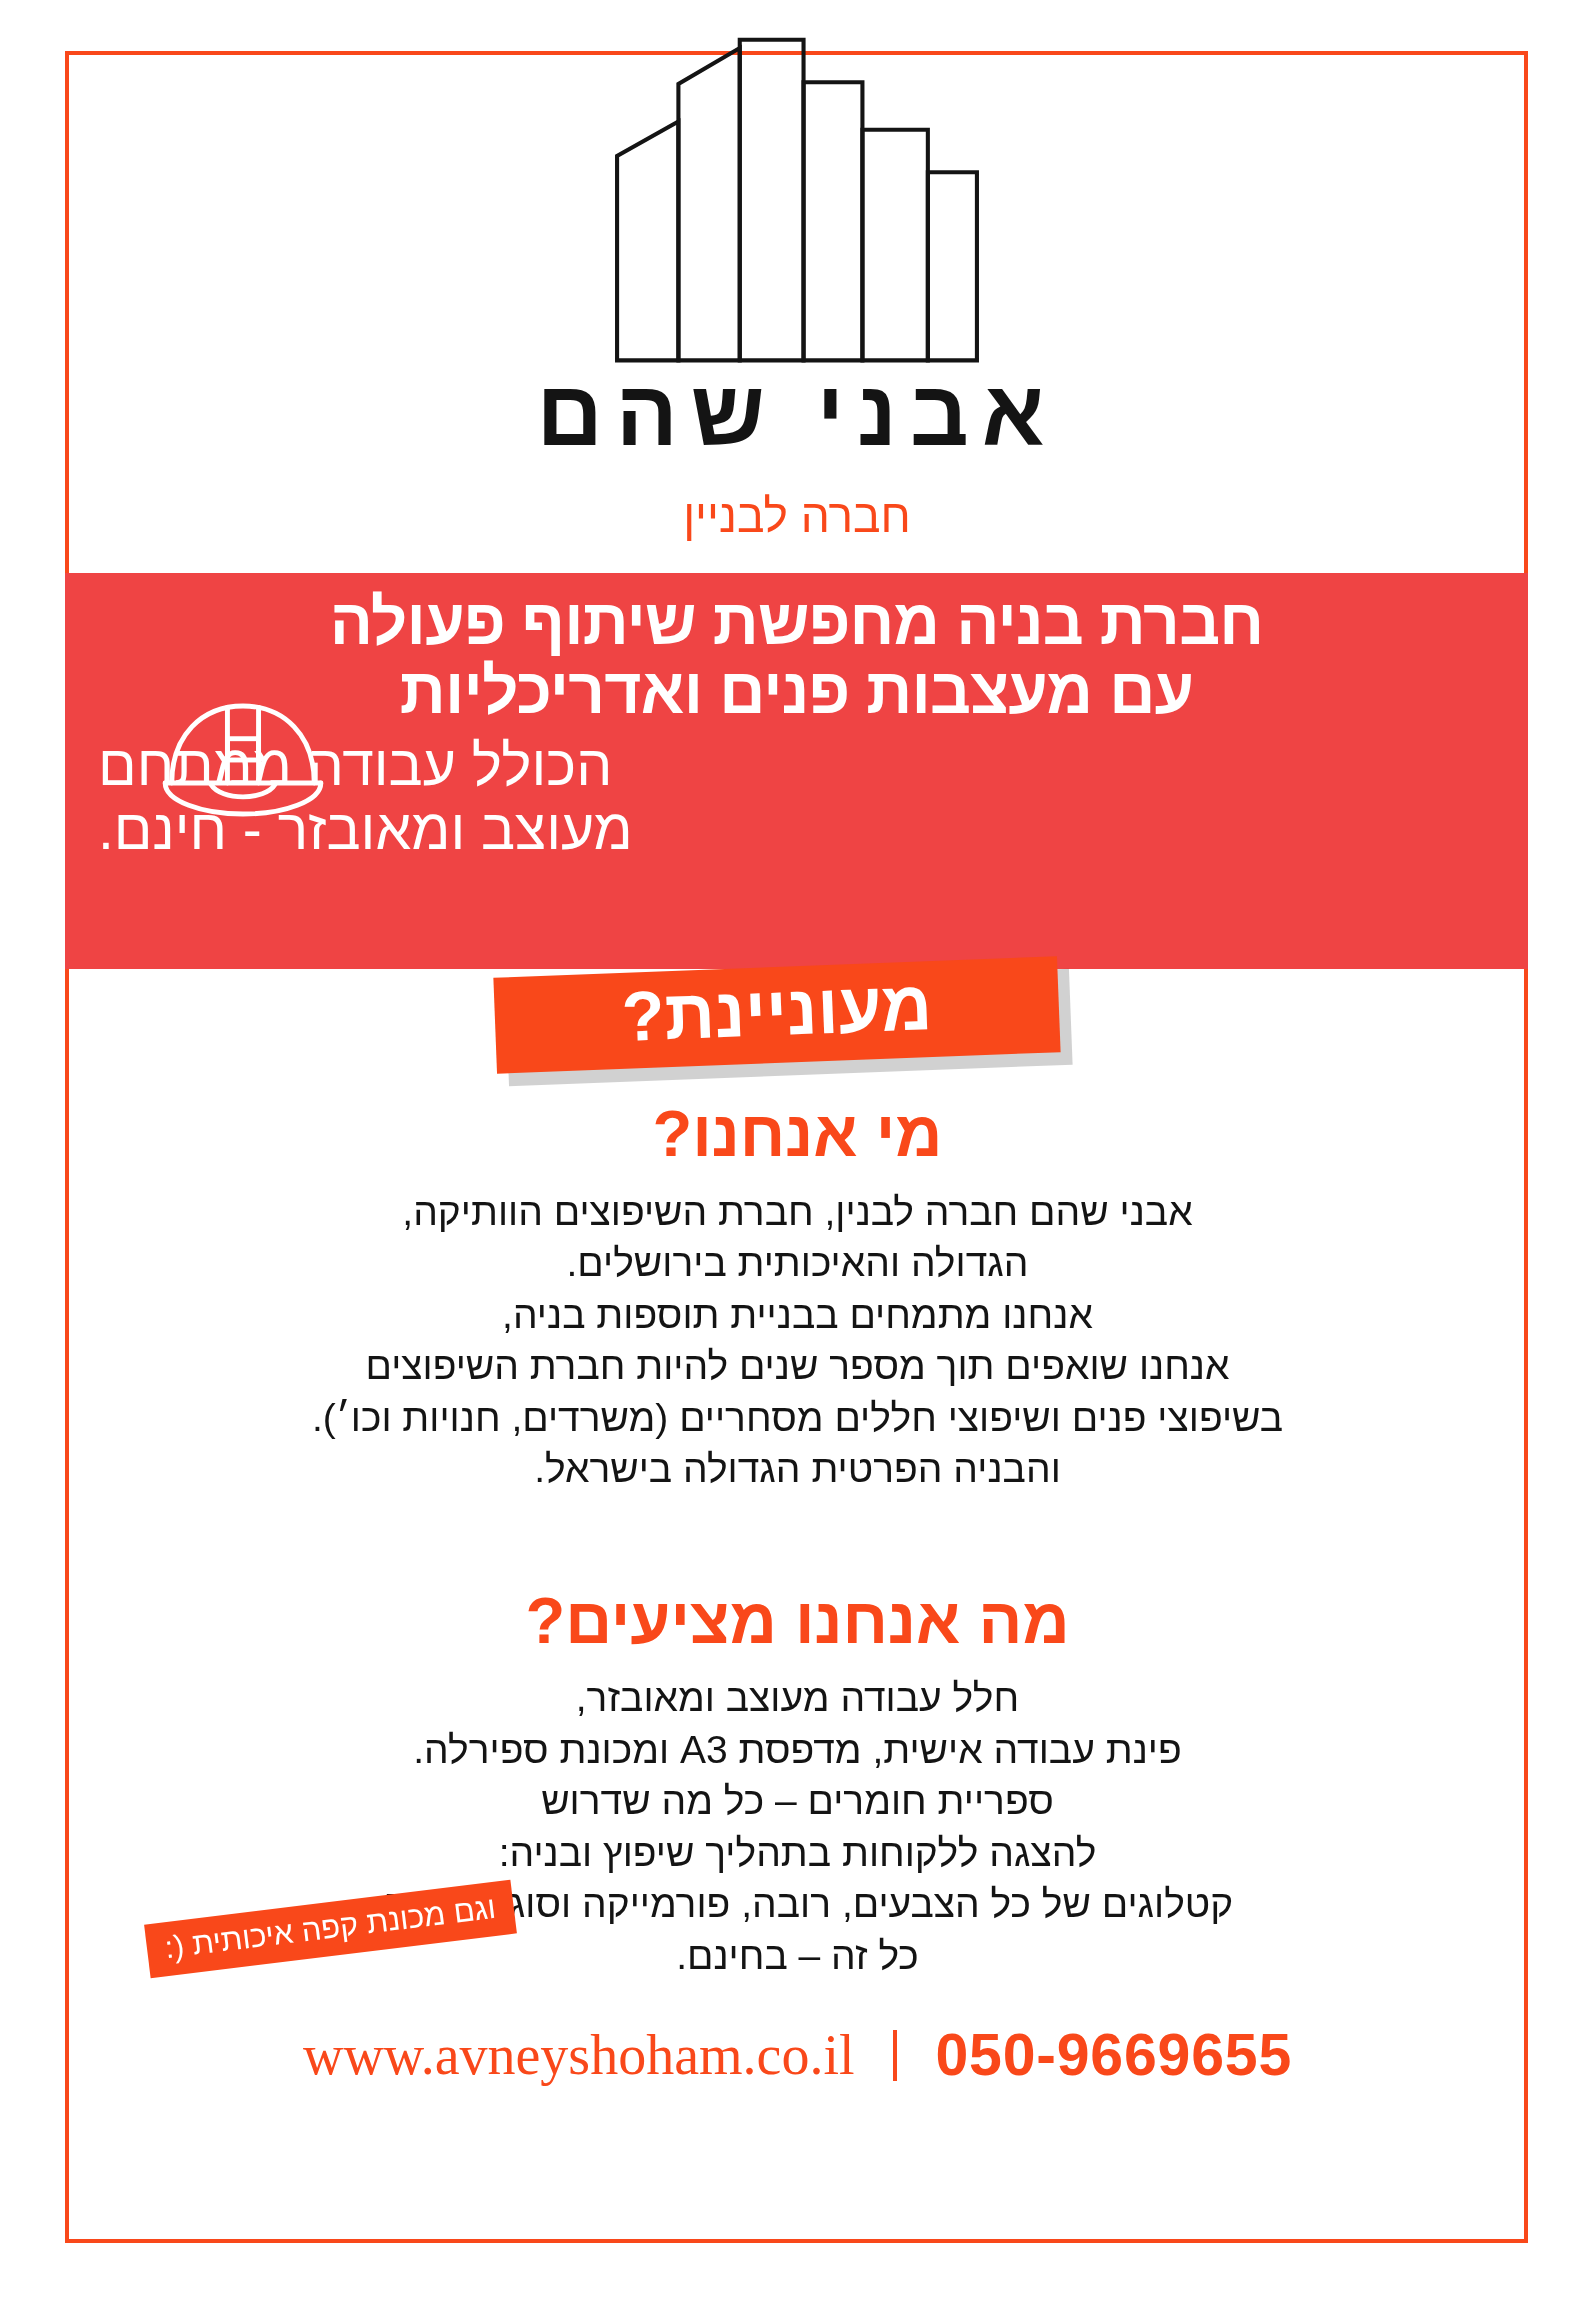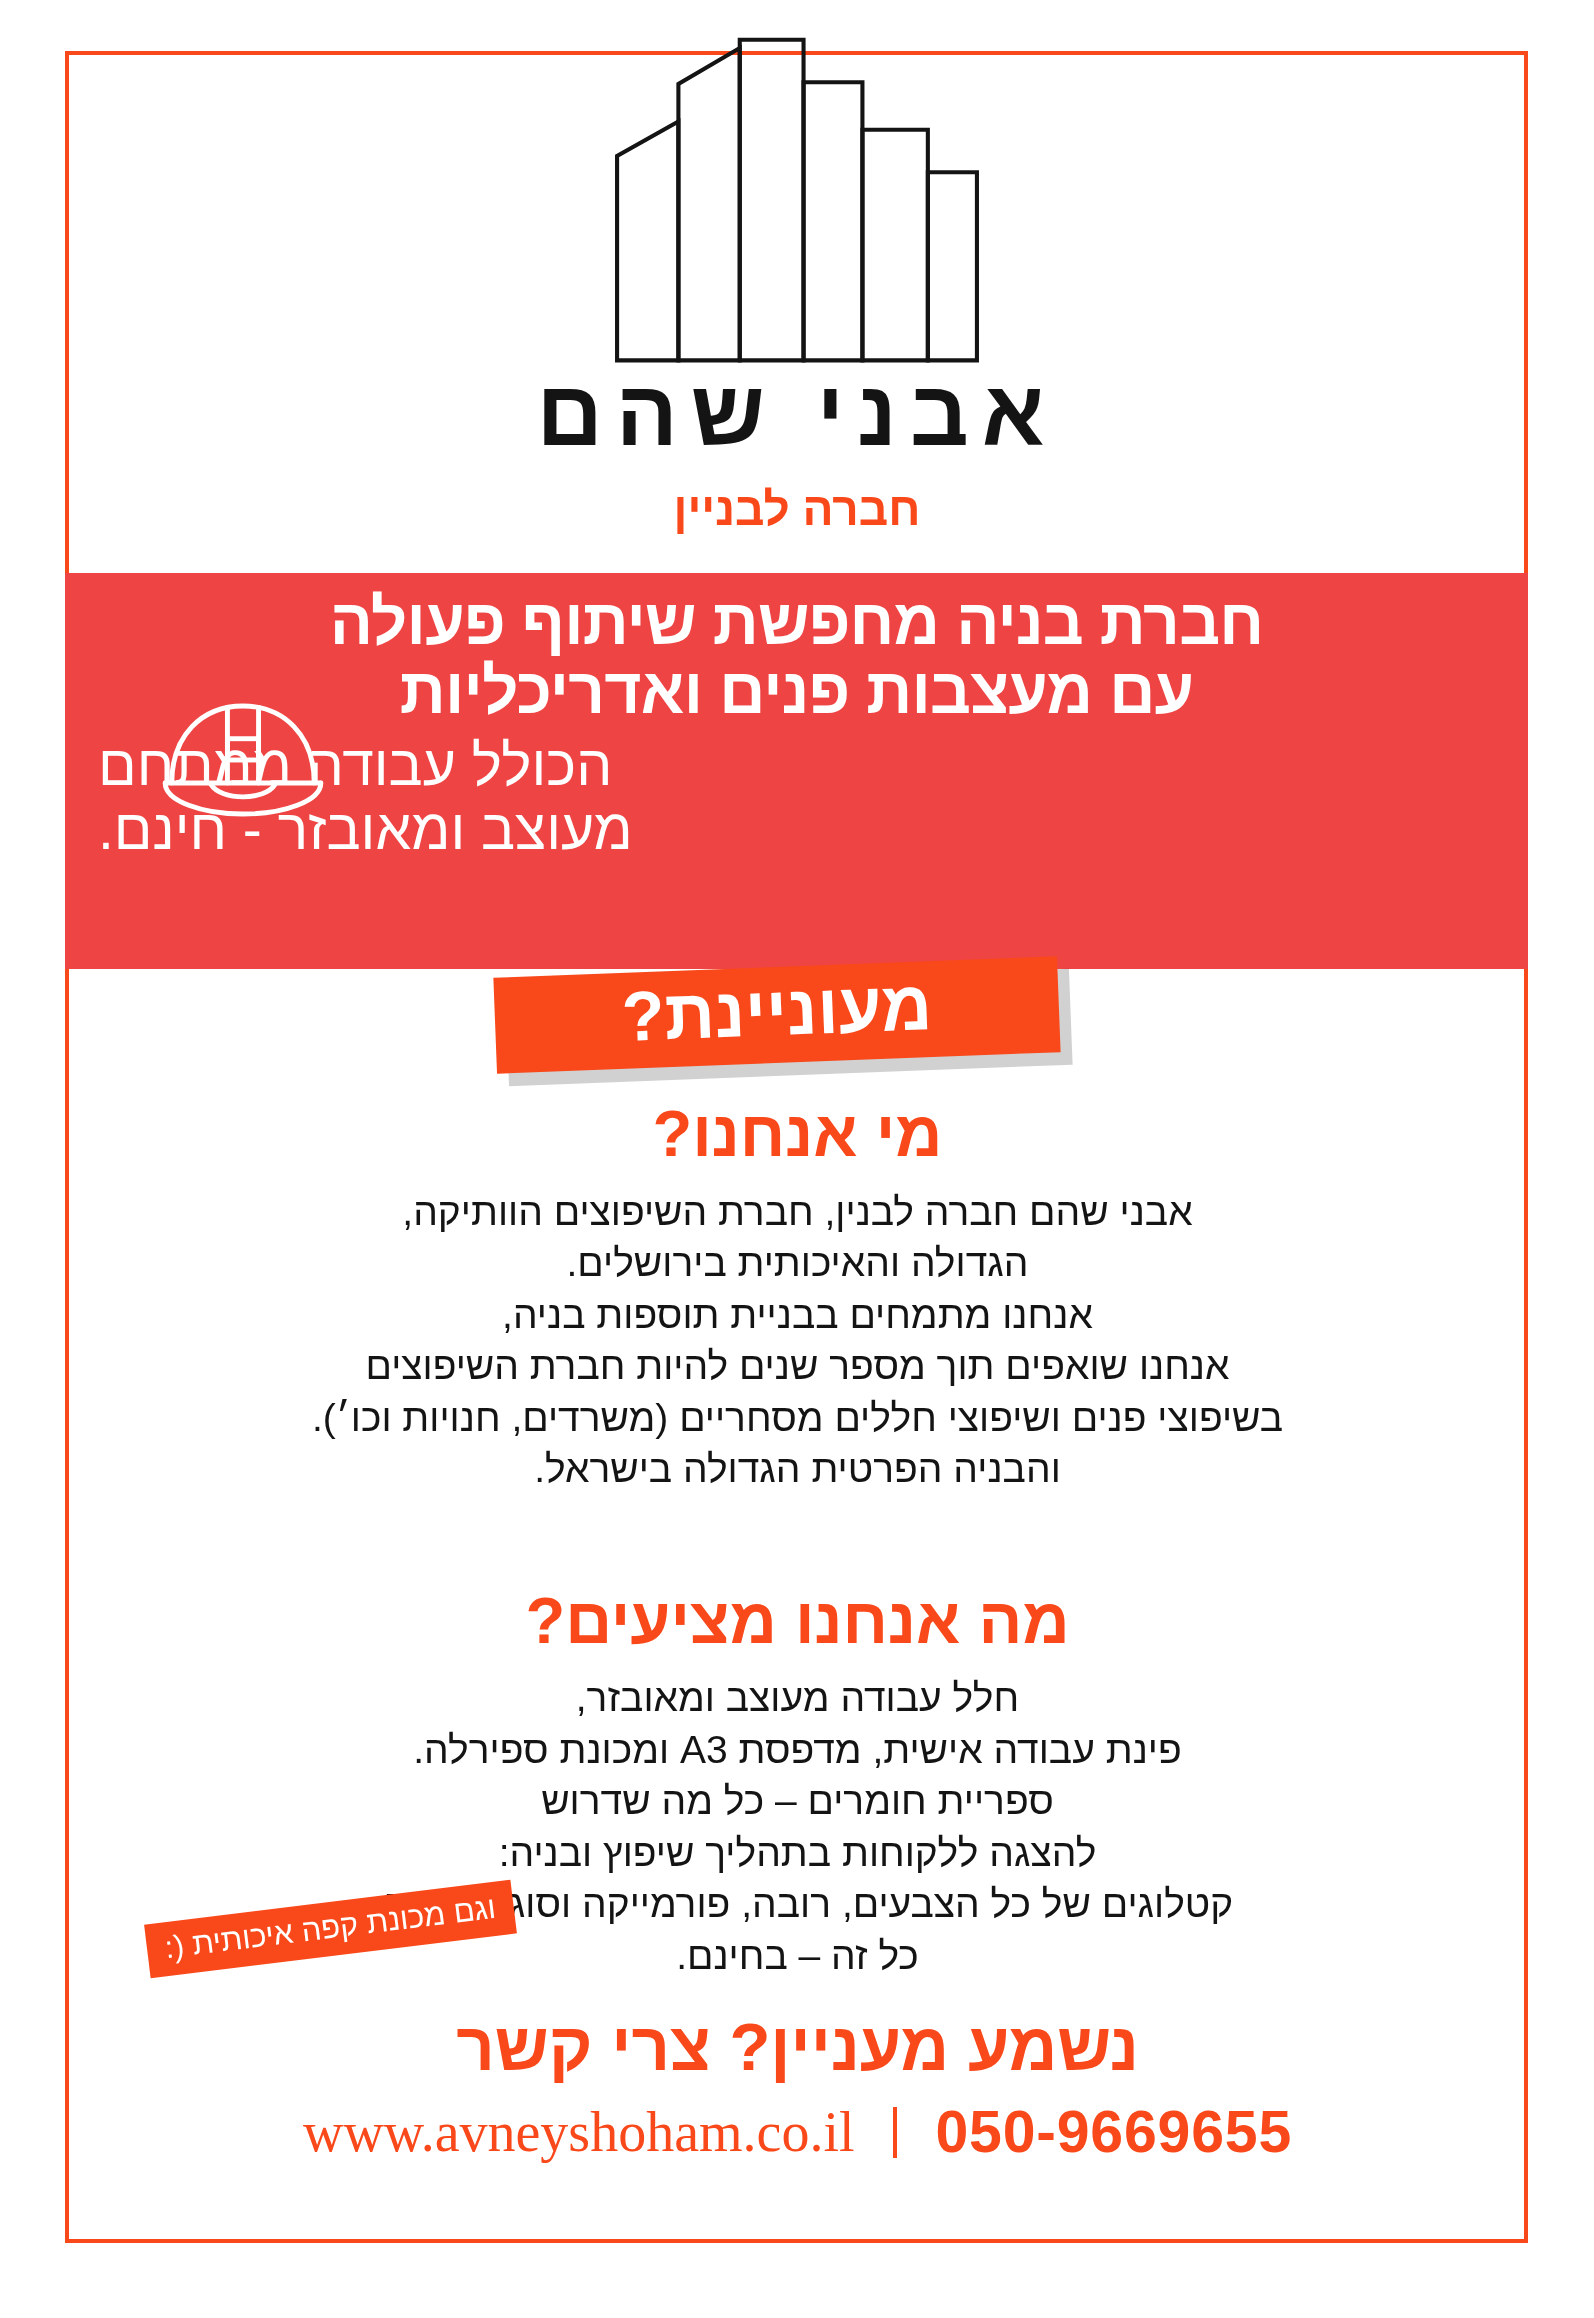--- a/index.html
+++ b/index.html
@@ -50,25 +50,25 @@
   .logo-word {
     margin-top: -16.4px;
     font-family: "Liberation Sans", sans-serif;
     font-size: 92px;
     letter-spacing: 13px;
     color: #141414;
     font-weight: 700;
     direction: rtl;
   }
   .logo-sub {
-    margin-top: 16px;
+    margin-top: 23px;
     font-size: 46px;
     color: #F9481A;
     direction: rtl;
-    font-weight: 700;
+    font-weight: 400;
   }
 
   
   .band {
     position: absolute;
     left: 65px;
     top: 573px;
     width: 1463px;
     height: 396px;
     background: #ef4444;
@@ -261,21 +261,20 @@
       <div>ספריית חומרים – כל מה שדרוש</div>
       <div>להצגה ללקוחות בתהליך שיפוץ ובניה:</div>
       <div>קטלוגים של כל הצבעים, רובה, פורמייקה וסוגי העצים–</div>
       <div>כל זה – בחינם.</div>
     </div>
   </div>
 
   <div class="coffee">וגם מכונת קפה איכותית (:</div>
 
   <div class="footer">
-    <div class="footer-head">נשמע מעניין? צרי קשר</div>
     <div class="footer-contact">
       <span>www.avneyshoham.co.il</span>
       <span class="divider-bar"></span>
       <span class="footer-phone">050-9669655</span>
     </div>
   </div>
 
 </div>
 
 

